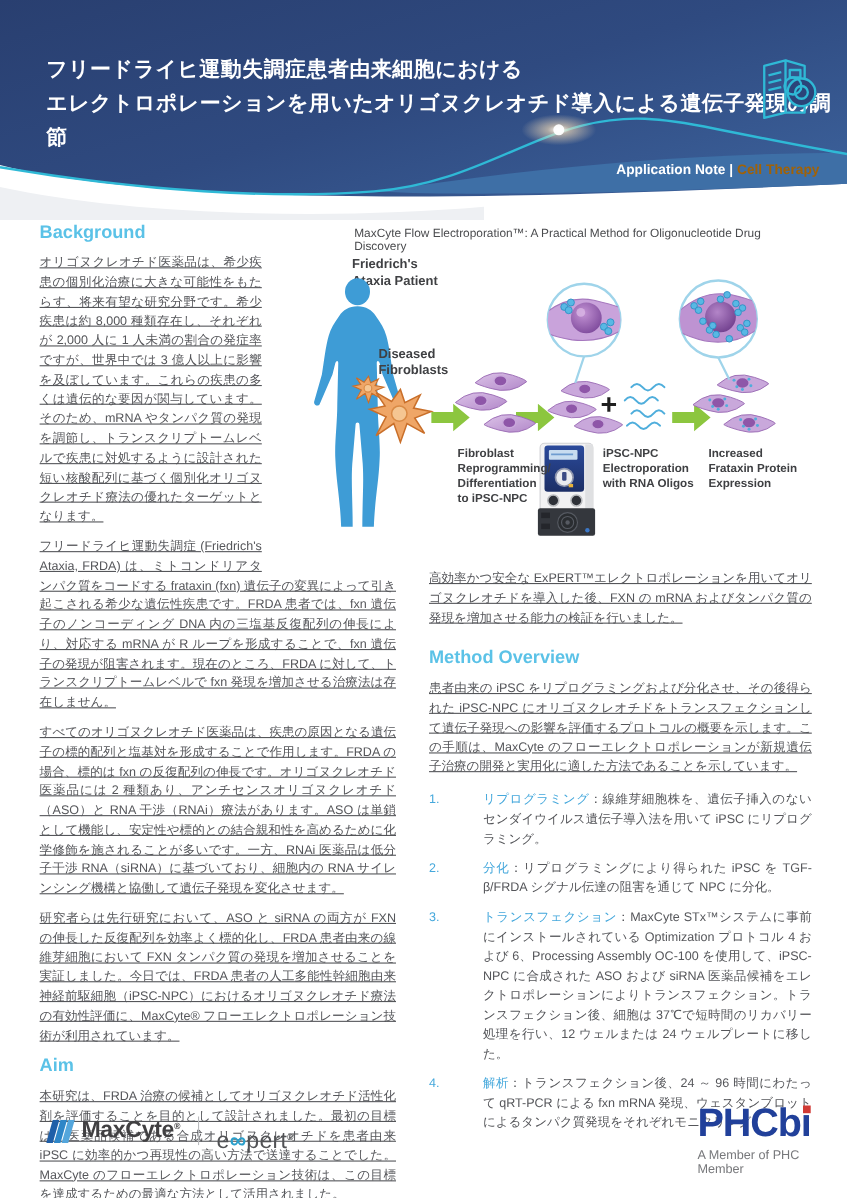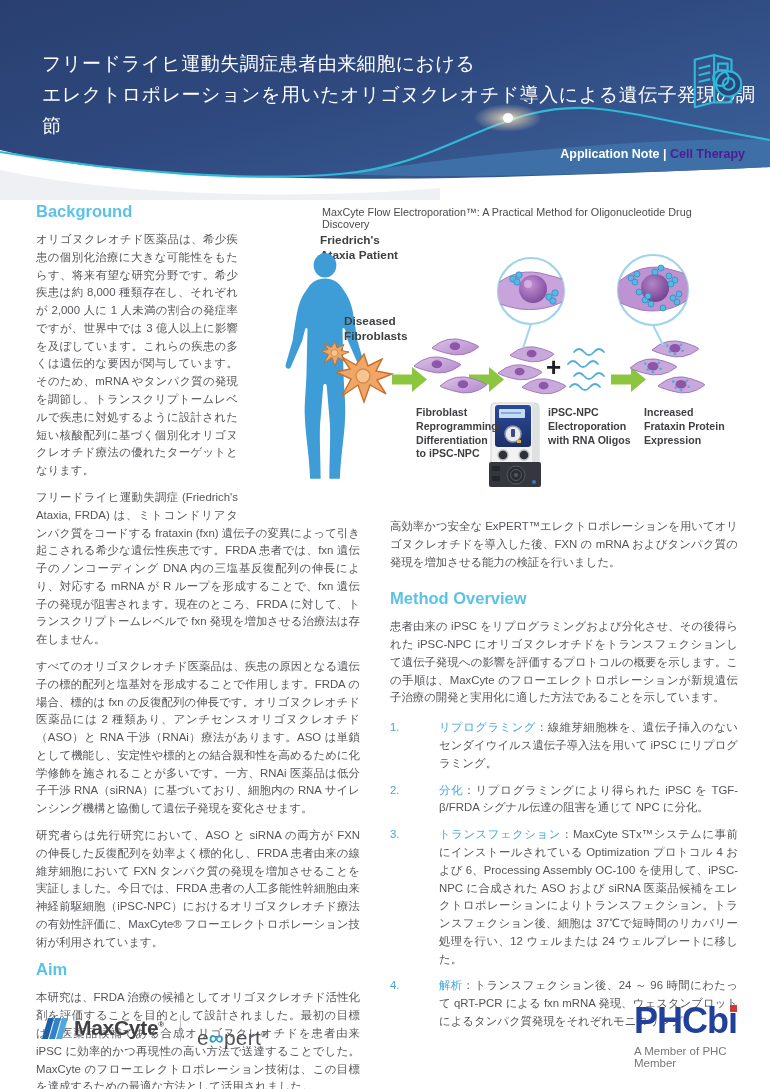--- a/index.html
+++ b/index.html
@@ -3,30 +3,30 @@
 <meta charset="utf-8">
 <style>
   html,body{margin:0;padding:0;background:#ffffff;}
   .page{position:relative;width:770px;height:1089px;background:#fff;overflow:hidden;
         font-family:"Liberation Sans",sans-serif;color:#55565A;}
 
   
   .header{position:absolute;left:0;top:0;width:770px;height:200px;}
   .header svg{position:absolute;left:0;top:0;}
   .title-block{position:absolute;left:42px;top:48px;z-index:5;}
-  .title-line{color:#ffffff;font-size:19px;font-weight:normal;line-height:31px;letter-spacing:0.5px;}
+  .title-line{color:#ffffff;font-size:19px;font-weight:bold;line-height:31px;letter-spacing:0.5px;}
   .badge{position:absolute;right:25px;top:147px;z-index:6;font-size:12.5px;font-weight:bold;color:#ffffff;}
-  .badge .cat{color:#4c1d95;}
+  .badge .cat{color:#a16207;}
   .header-icon{position:absolute;left:688px;top:52px;z-index:6;}
 
   
   .left-col{position:absolute;left:36px;top:202px;width:324px;}
   .right-col{position:absolute;left:390px;top:518px;width:348px;}
   h2.sec{margin:0 0 10px 0;font-size:16.5px;font-weight:bold;color:#5BC2E7;}
-  .body-p{margin:0 0 9px 0;font-size:11.4px;line-height:1.56;text-align:justify;color:#55565A;}
+  .body-p{margin:0 0 9px 0;font-size:11.4px;line-height:1.56;text-align:justify;color:#55565A;text-decoration:underline;}
   .fig-spacer{float:right;width:122px;height:282px;}
   .aim-gap{margin-top:28px;}
 
   
   .steps{margin-top:12px;}
   .step{display:flex;margin:0 0 9px 0;font-size:11.4px;line-height:1.56;}
   .step .num{flex:0 0 22px;color:#45A8DC;}
   .step .body{flex:1;text-align:justify;margin-left:27px;}
   .step .kw{color:#45A8DC;}
 

